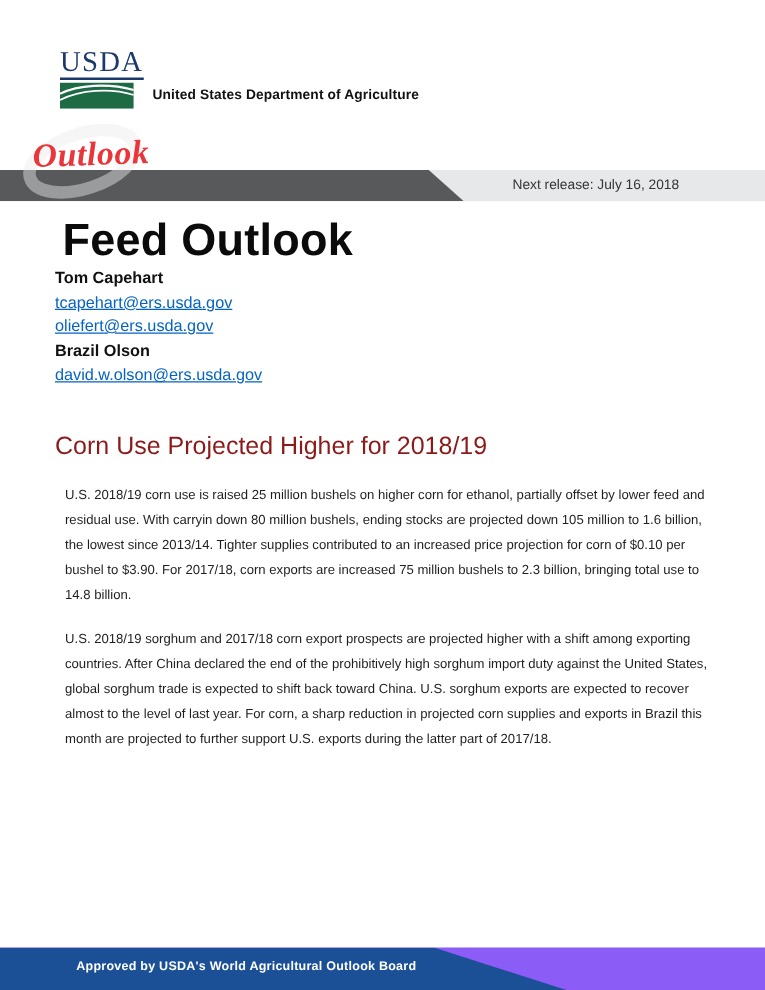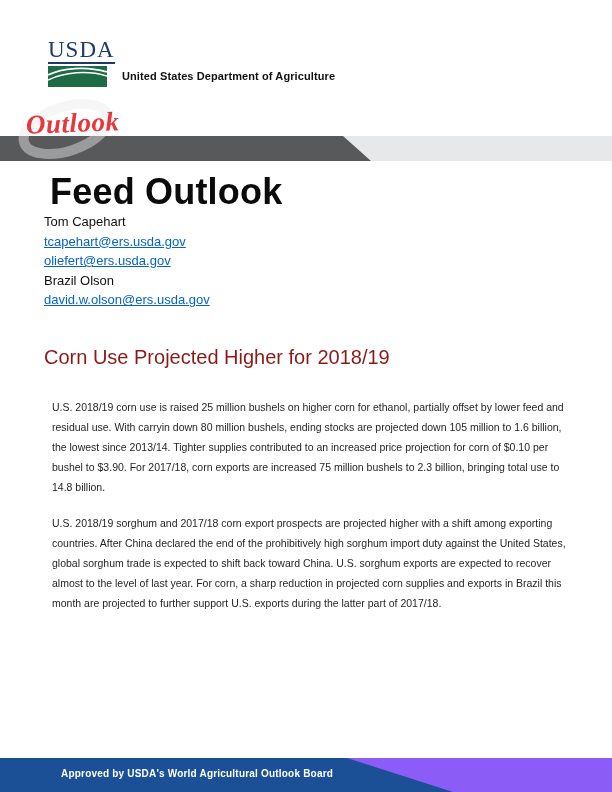--- a/index.html
+++ b/index.html
@@ -47,28 +47,28 @@
     position:absolute;left:14px;top:10px;font-family:"Liberation Serif",serif;
     font-style:italic;font-weight:bold;font-size:27px;color:#E8363B;
     transform:rotate(-2deg);letter-spacing:0.5px;white-space:nowrap;
   }
   
   .doc-title{
     position:absolute;left:50px;top:177px;font-size:36px;line-height:30px;font-weight:bold;
     color:#0b0b0b;letter-spacing:0.2px;white-space:nowrap;
   }
   .authors{position:absolute;left:44px;top:212px;font-size:13px;line-height:19.6px;}
-  .author-name{font-weight:normal;color:#111;}
+  .author-name{font-weight:bold;color:#111;}
   .author-email{color:#0563C1;text-decoration:underline;cursor:pointer;}
   .article-heading{
     position:absolute;left:44px;top:344px;font-size:20px;line-height:26px;color:#8B1A1A;
     white-space:nowrap;
   }
   .article-body{position:absolute;left:52px;top:381px;width:517px;font-size:10.5px;line-height:20px;color:#1f1f1f;}
-  .article-body p{margin:16px 0 15px 0;}
+  .article-body p{margin:5px 0 15px 0;}
   
   .footer-band{position:absolute;left:0;top:758px;width:612px;height:34px;background:#8b5cf6;}
   .footer-wedge{
     position:absolute;left:0;top:0;width:612px;height:34px;background:#1B5096;
     clip-path:polygon(0 0,347px 0,453px 100%,0 100%);
   }
   .footer-text{
     position:absolute;left:61px;top:0;height:32px;line-height:32px;color:#fff;
     font-size:10px;font-weight:bold;letter-spacing:0.2px;white-space:nowrap;
   }
@@ -87,20 +87,21 @@
     </svg>
   </div>
   <div class="usda-tagline">United States Department of Agriculture</div>
 
 
   <div class="band-issue">
     <div class="issue-wedge"></div>
     <div class="issue-text">
       <span>FDS-18f</span><span class="issue-sep">|</span><span>June 14, 2018</span>
     </div>
+    <div class="next-release">Next release: July 16, 2018</div>
   </div>
 
   <div class="outlook-logo">
     <svg class="outlook-ring" width="112" height="66" viewBox="0 0 112 66">
       <ellipse cx="54" cy="31" rx="44" ry="22" fill="none" stroke="rgba(235,236,238,0.45)" stroke-width="10" transform="rotate(-18 54 31)"></ellipse>
     </svg>
     <span class="outlook-text">Outlook</span>
   </div>
 
   <div class="doc-title">Feed Outlook</div>

